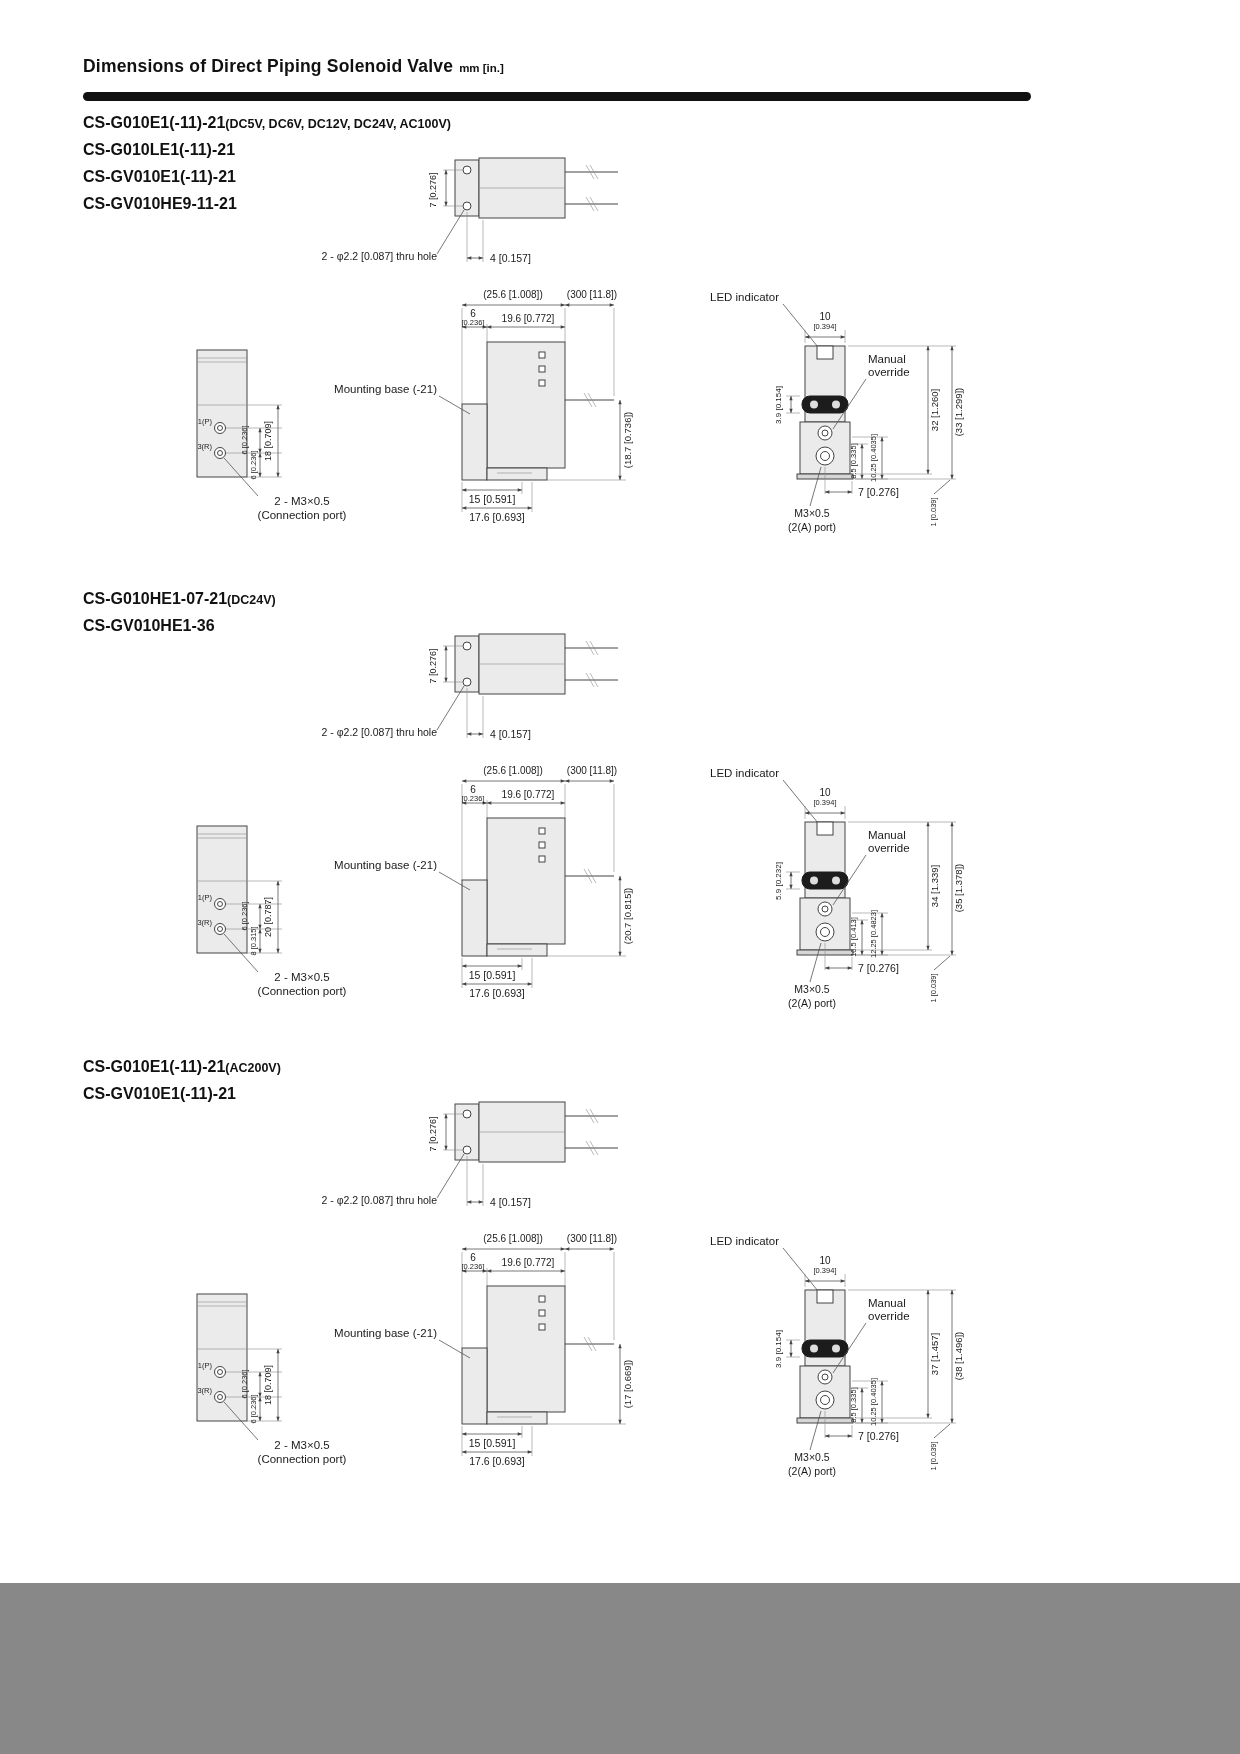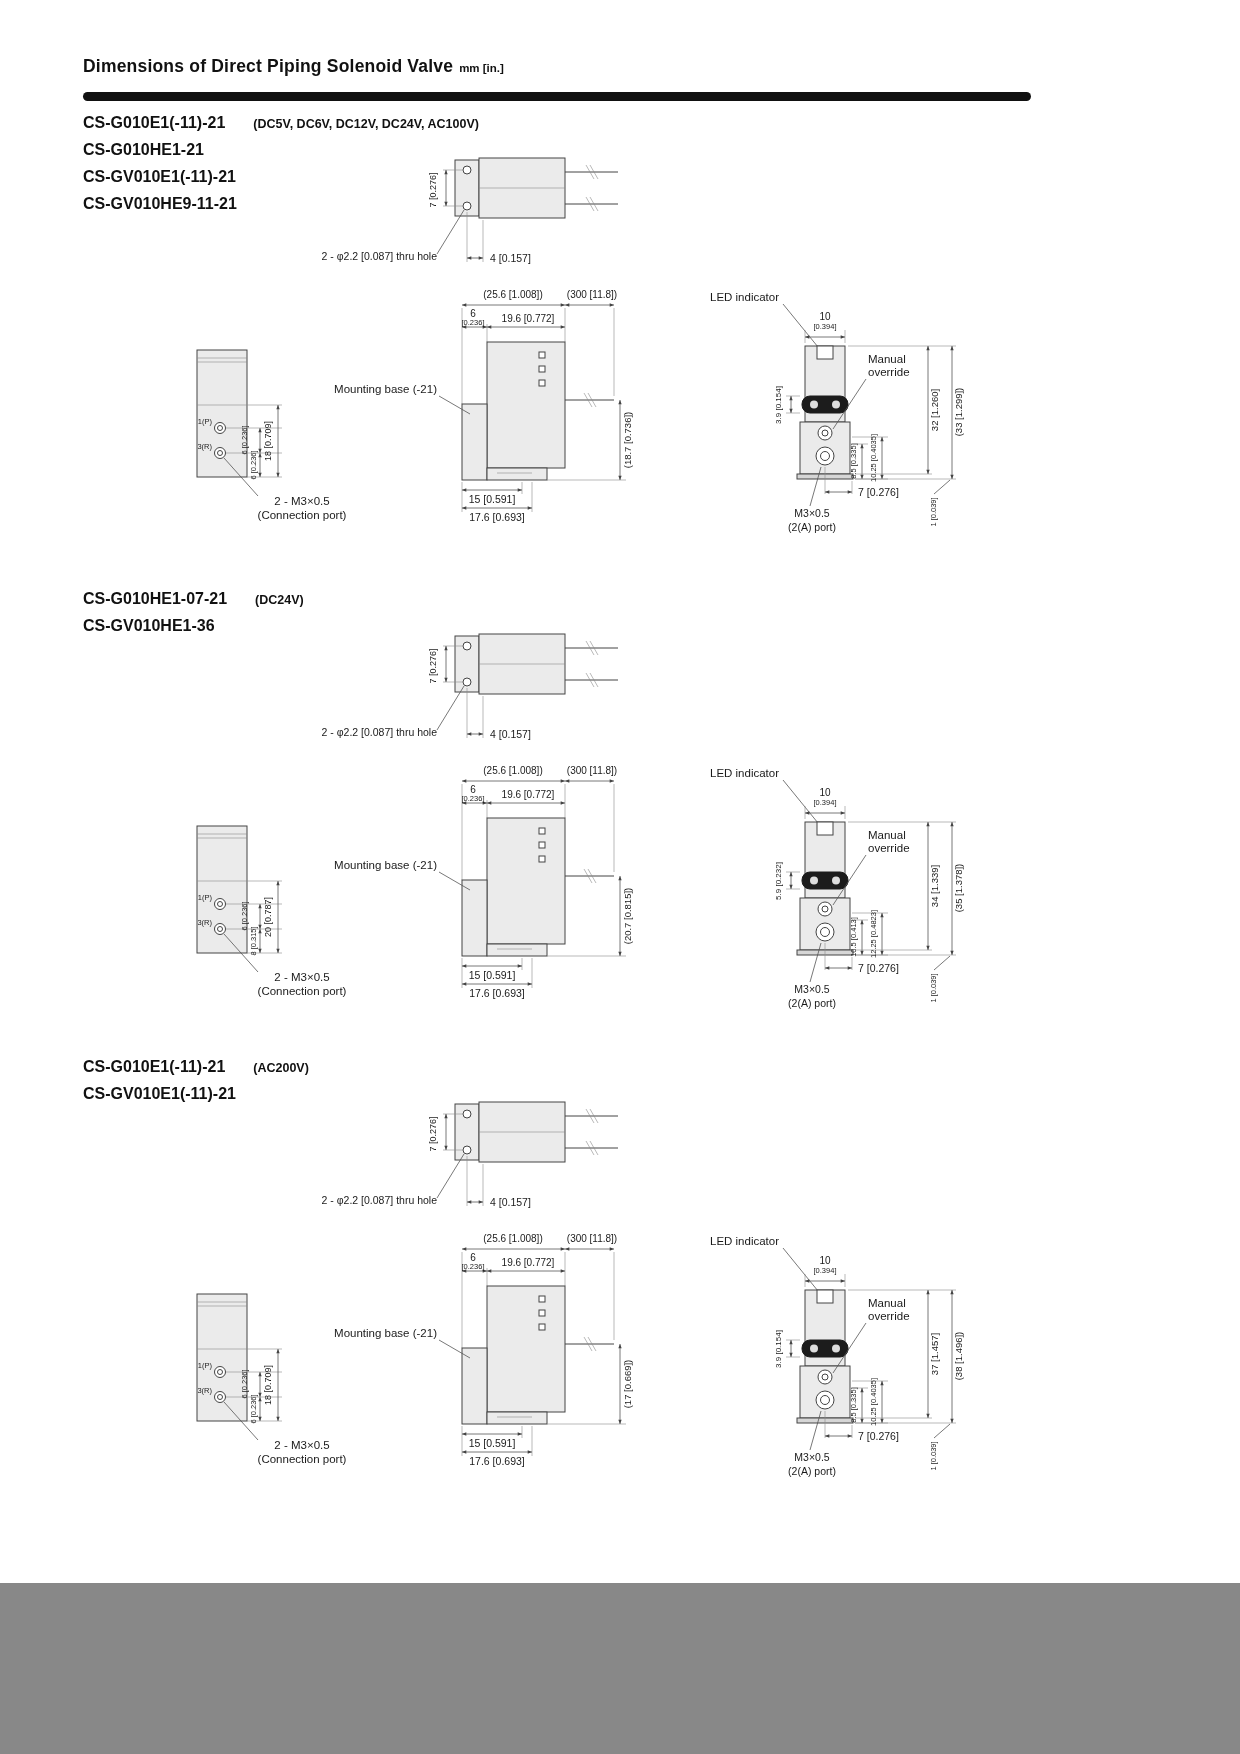--- a/index.html
+++ b/index.html
@@ -7,21 +7,21 @@
           font-family:"Liberation Sans", sans-serif; overflow:hidden; margin:0 auto; }
   .header { position:absolute; left:83px; top:56px; white-space:nowrap; }
   .title { font-size:17.5px; font-weight:bold; color:#111; letter-spacing:0.2px; }
   .unit  { font-size:11.5px; font-weight:bold; color:#111; margin-left:6px; }
   .black-bar { position:absolute; left:83px; top:92px; width:948px; height:9px;
                background:#111; border-radius:5px; }
   .section { position:absolute; left:0; width:1240px; height:460px; }
   .models { position:absolute; left:83px; top:2px; }
   .model-row { height:27px; display:flex; align-items:baseline; white-space:nowrap; }
   .model-name { font-size:16px; font-weight:bold; color:#111; }
-  .model-volt { font-size:12.5px; font-weight:bold; color:#111; margin-left:28px; }
+  .model-volt { font-size:12.5px; font-weight:bold; color:#111; margin-left:0; }
   svg.drawing { position:absolute; left:0; top:0; }
   svg text { font-family:"Liberation Sans", sans-serif; fill:#1a1a1a; }
   .t7  { font-size:7.5px; }
   .t8  { font-size:8px; }
   .t9  { font-size:9px; }
   .t95 { font-size:9.5px; }
   .t10 { font-size:10px; }
   .t105{ font-size:10.5px; }
   .t115{ font-size:11.5px; }
   .bf { fill:#ebebeb; stroke:#444; stroke-width:1; }
@@ -207,21 +207,21 @@
         <text class="t105" x="812" y="419" text-anchor="middle">(2(A) port)</text>
       </g>
     </svg>
 
     <div class="models">
       <div class="model-row">
         <span class="model-name">CS-G010E1(-11)-21</span>
         <span class="model-volt">(DC5V, DC6V, DC12V, DC24V, AC100V)</span>
       </div>
       <div class="model-row">
-        <span class="model-name">CS-G010HE1-21</span>
+        <span class="model-name">CS-G010LE1(-11)-21</span>
       </div>
       <div class="model-row">
         <span class="model-name">CS-GV010E1(-11)-21</span>
       </div>
       <div class="model-row">
         <span class="model-name">CS-GV010HE9-11-21</span>
       </div>
     </div>
   </section>
 

